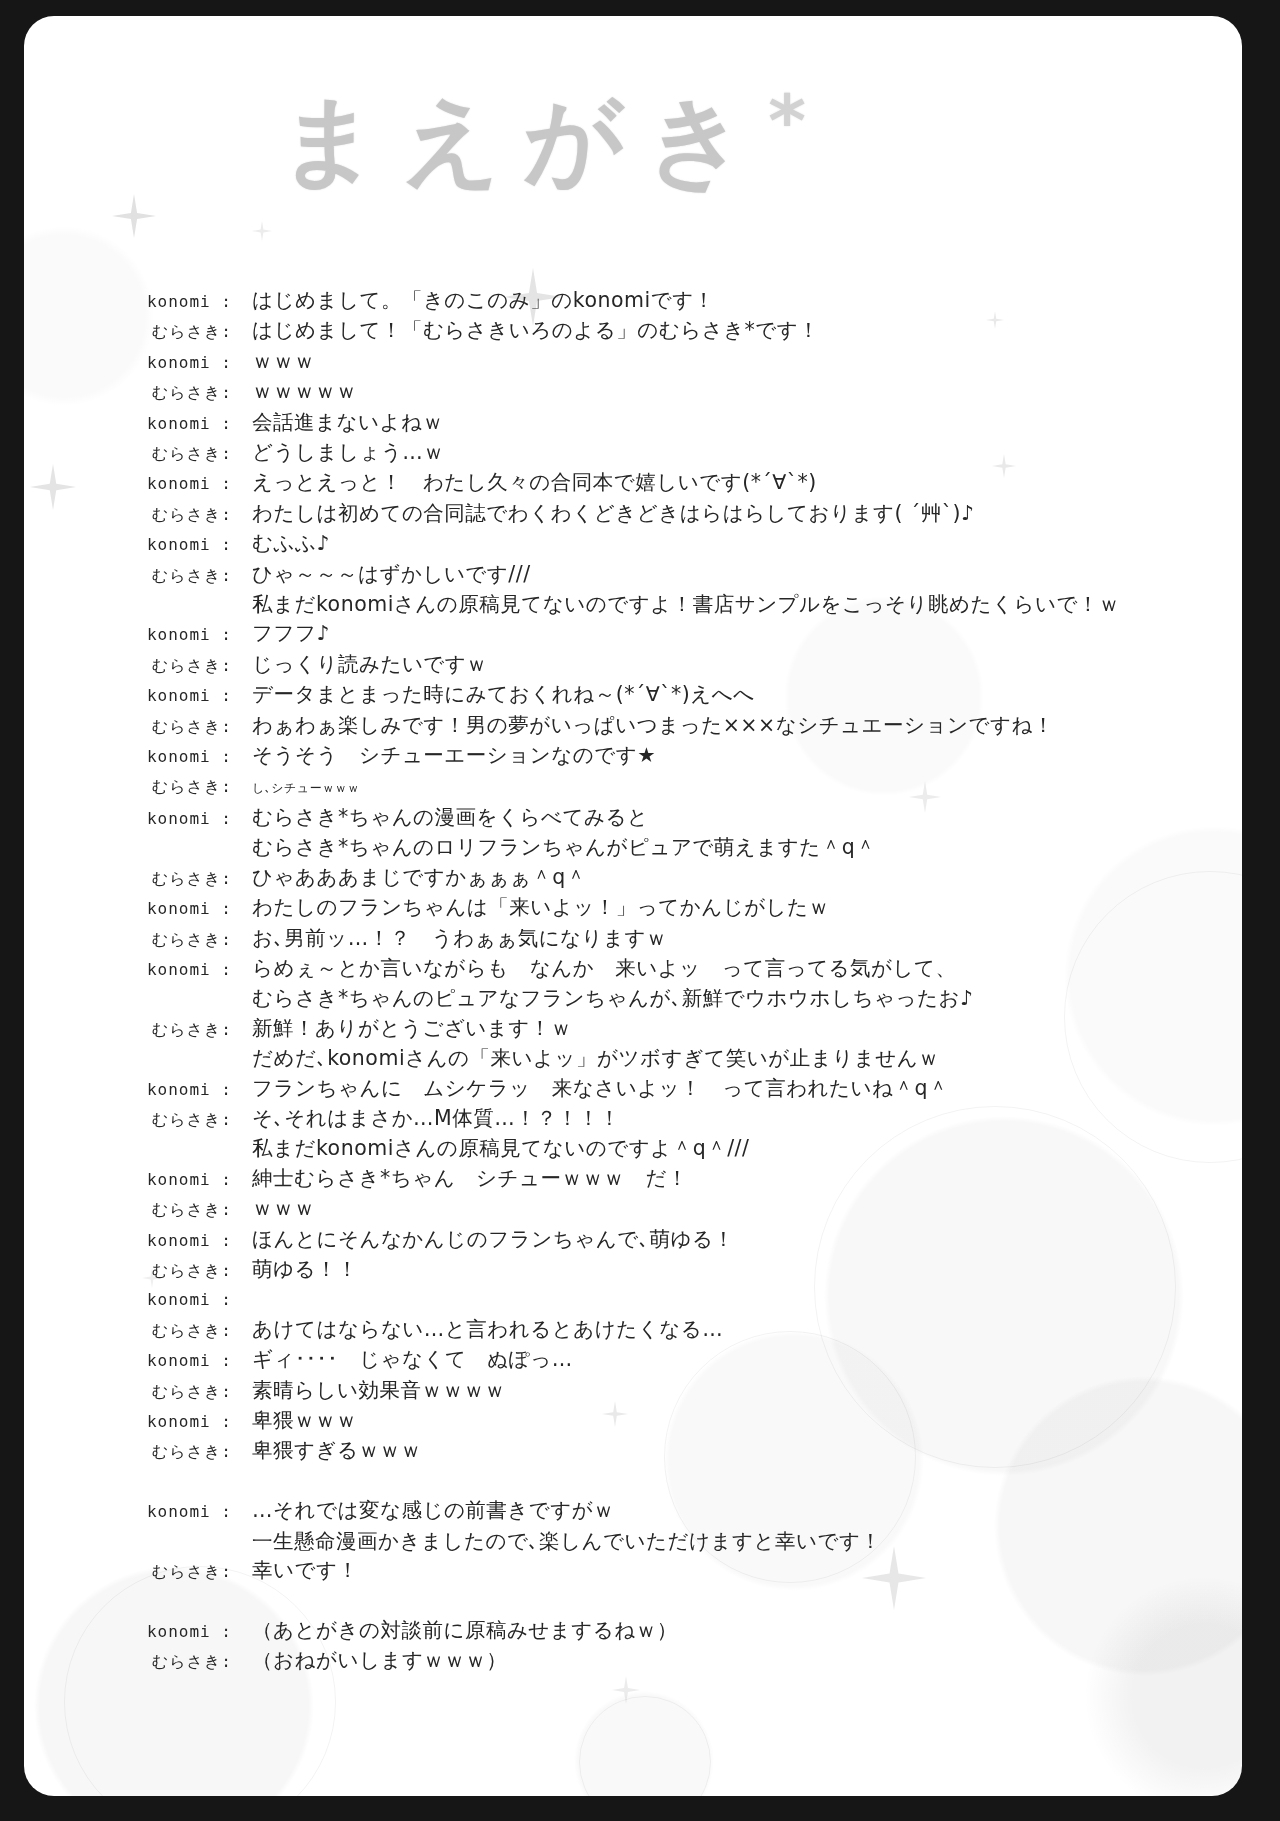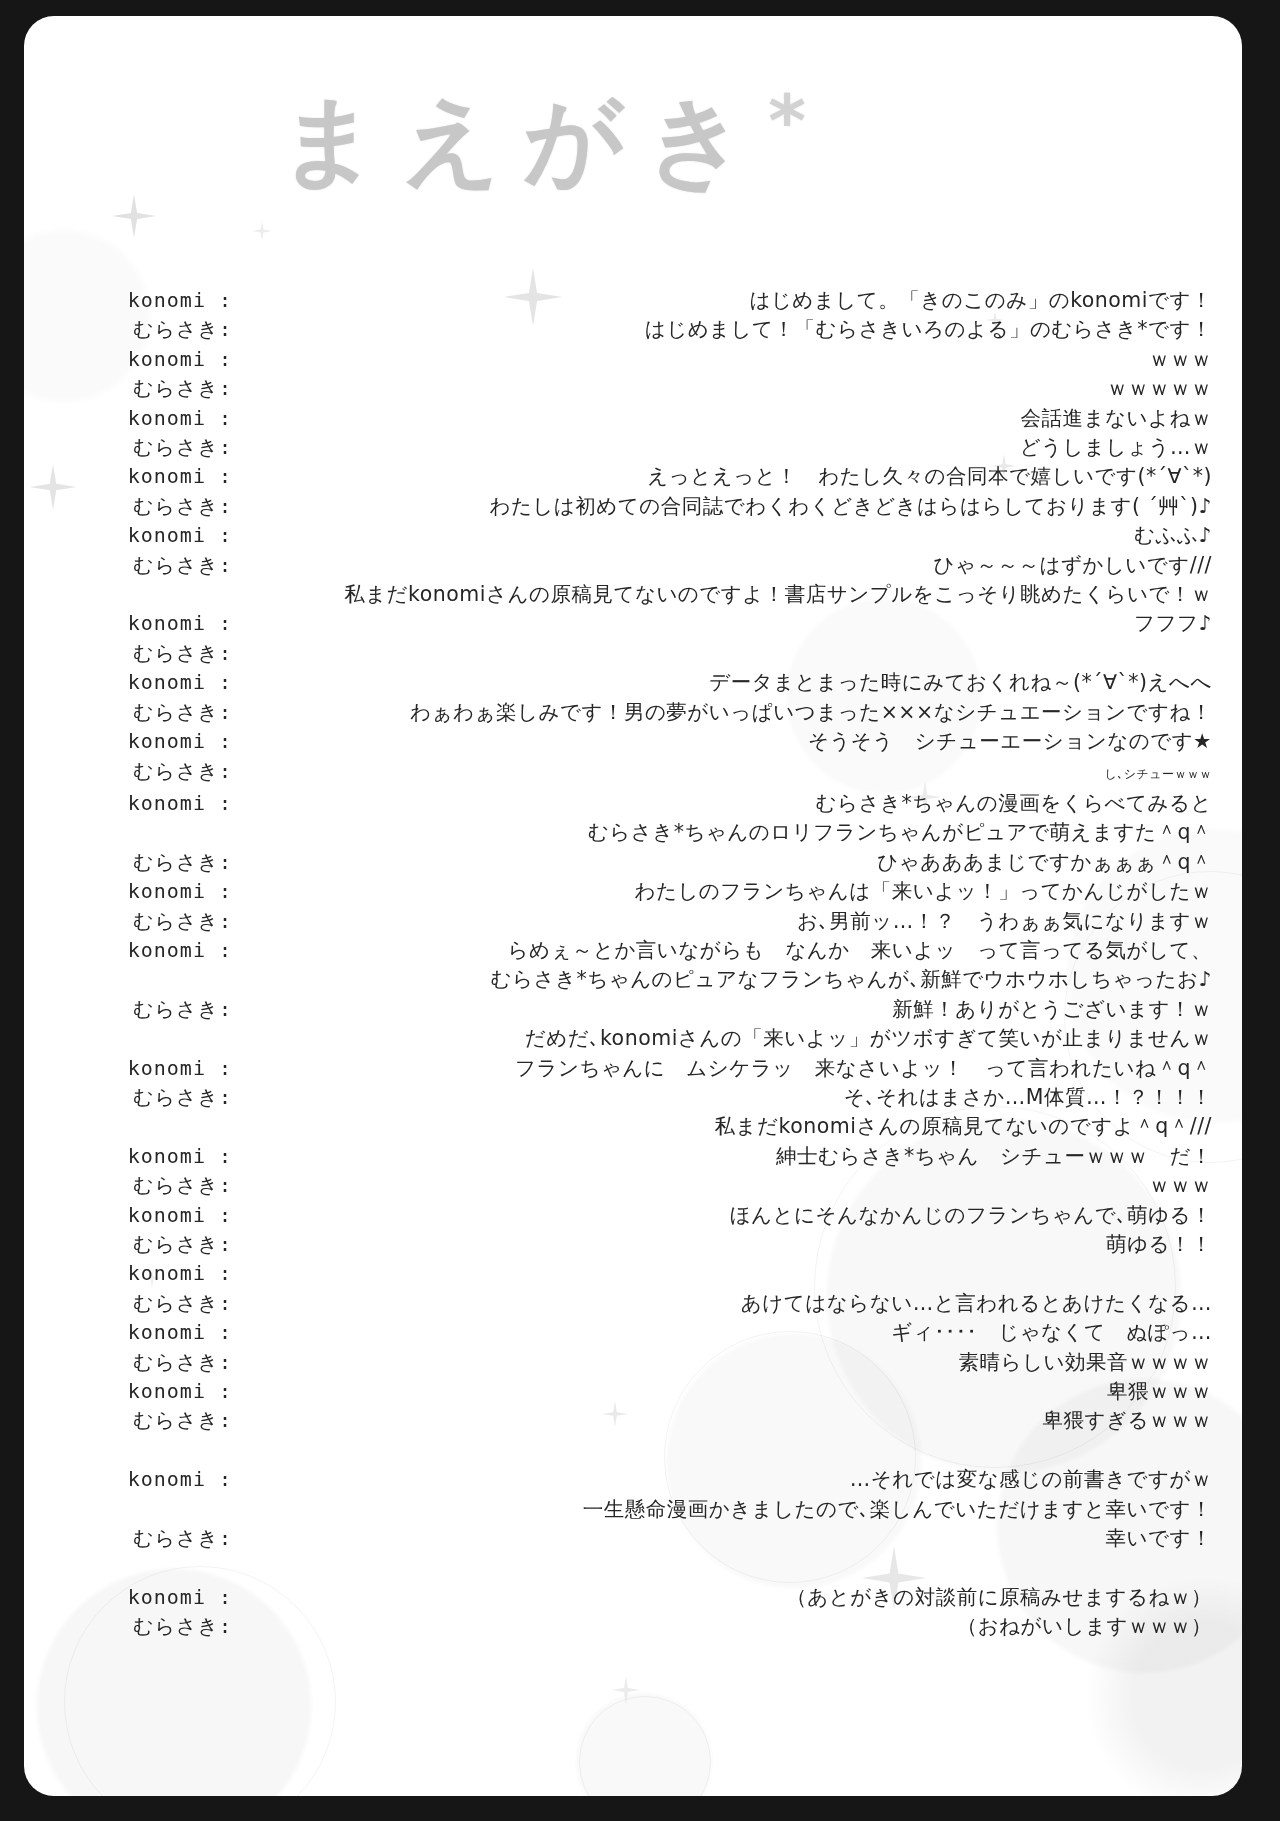--- a/index.html
+++ b/index.html
@@ -69,28 +69,27 @@
     font-size:20.5px;
     color:#262626;
     letter-spacing:0.5px;
     white-space:nowrap;
   }
   .line.gap{margin-top:29.4px;}
   .speaker{
     flex:0 0 130px;
     text-align:right;
     font-family:"DejaVu Sans Mono","Liberation Mono","DejaVu Sans",monospace,sans-serif;
-    font-size:20px;
+    font-size:16px;
     letter-spacing:1px;
   }
   .text{
-    margin-left:9px;
+    margin-left:20px;
     flex:1 1 auto;
     overflow:hidden;
-    text-align:right;
   }
   .line.small .text{
     font-size:12px;
   }
 </style>
 </head>
 <body>
 
 <div class="scan-page">
 
@@ -159,20 +158,21 @@
       <div class="line">
         <span class="speaker"></span>
         <span class="text">私まだkonomiさんの原稿見てないのですよ！書店サンプルをこっそり眺めたくらいで！ｗ</span>
       </div>
       <div class="line">
         <span class="speaker">konomi :</span>
         <span class="text">フフフ♪</span>
       </div>
       <div class="line">
         <span class="speaker">むらさき:</span>
+        <span class="text">じっくり読みたいですｗ</span>
       </div>
       <div class="line">
         <span class="speaker">konomi :</span>
         <span class="text">データまとまった時にみておくれね～(*´∀`*)えへへ</span>
       </div>
       <div class="line">
         <span class="speaker">むらさき:</span>
         <span class="text">わぁわぁ楽しみです！男の夢がいっぱいつまった×××なシチュエーションですね！</span>
       </div>
       <div class="line">

